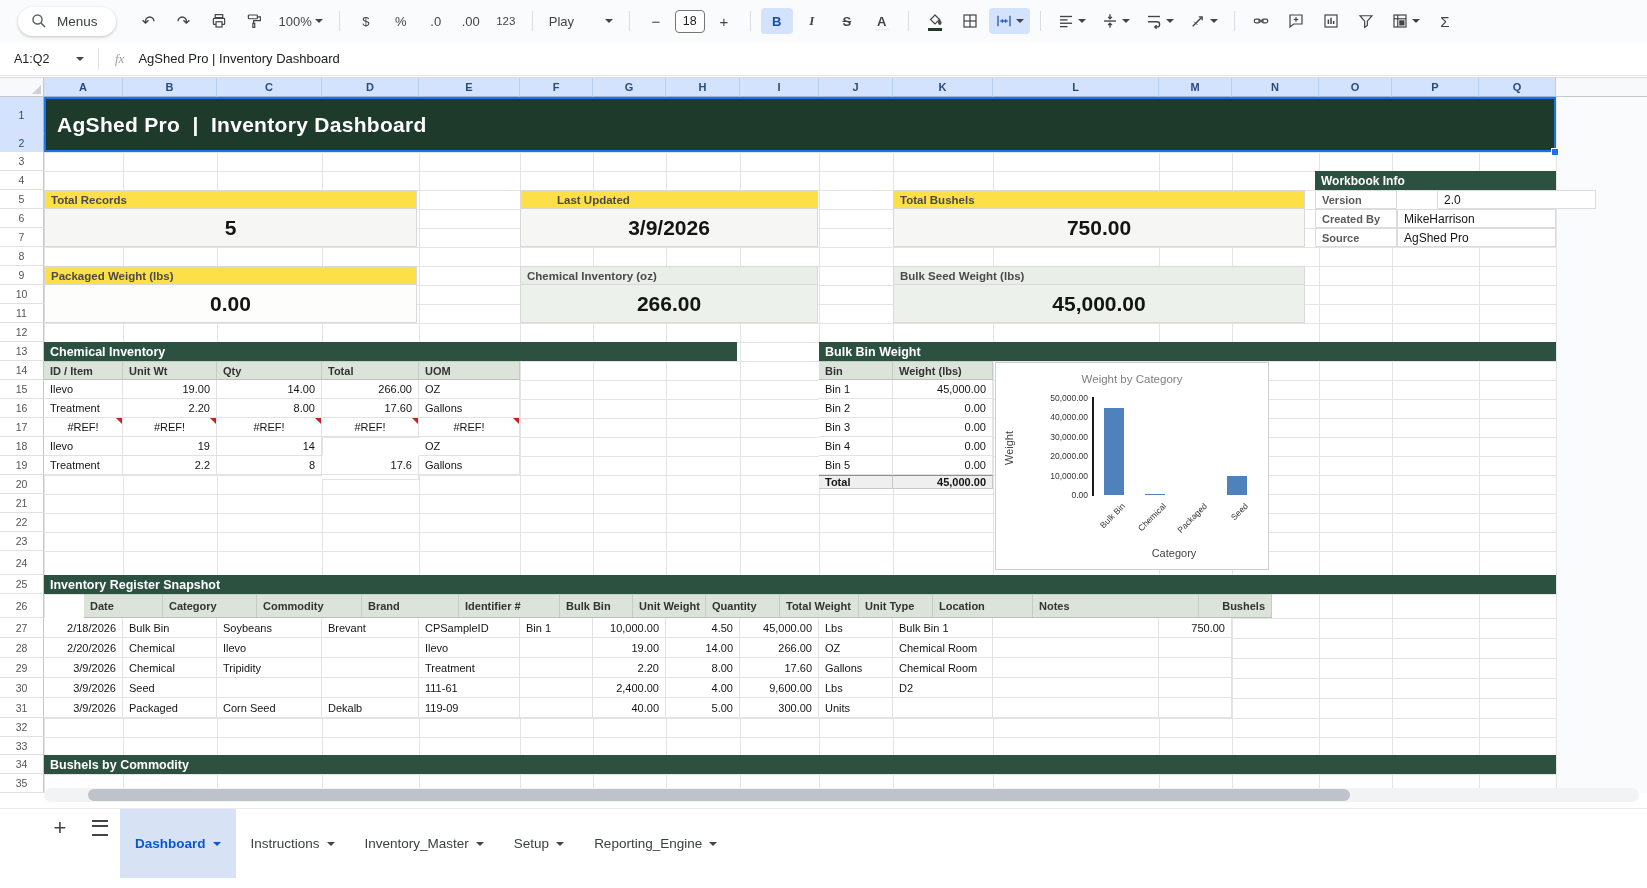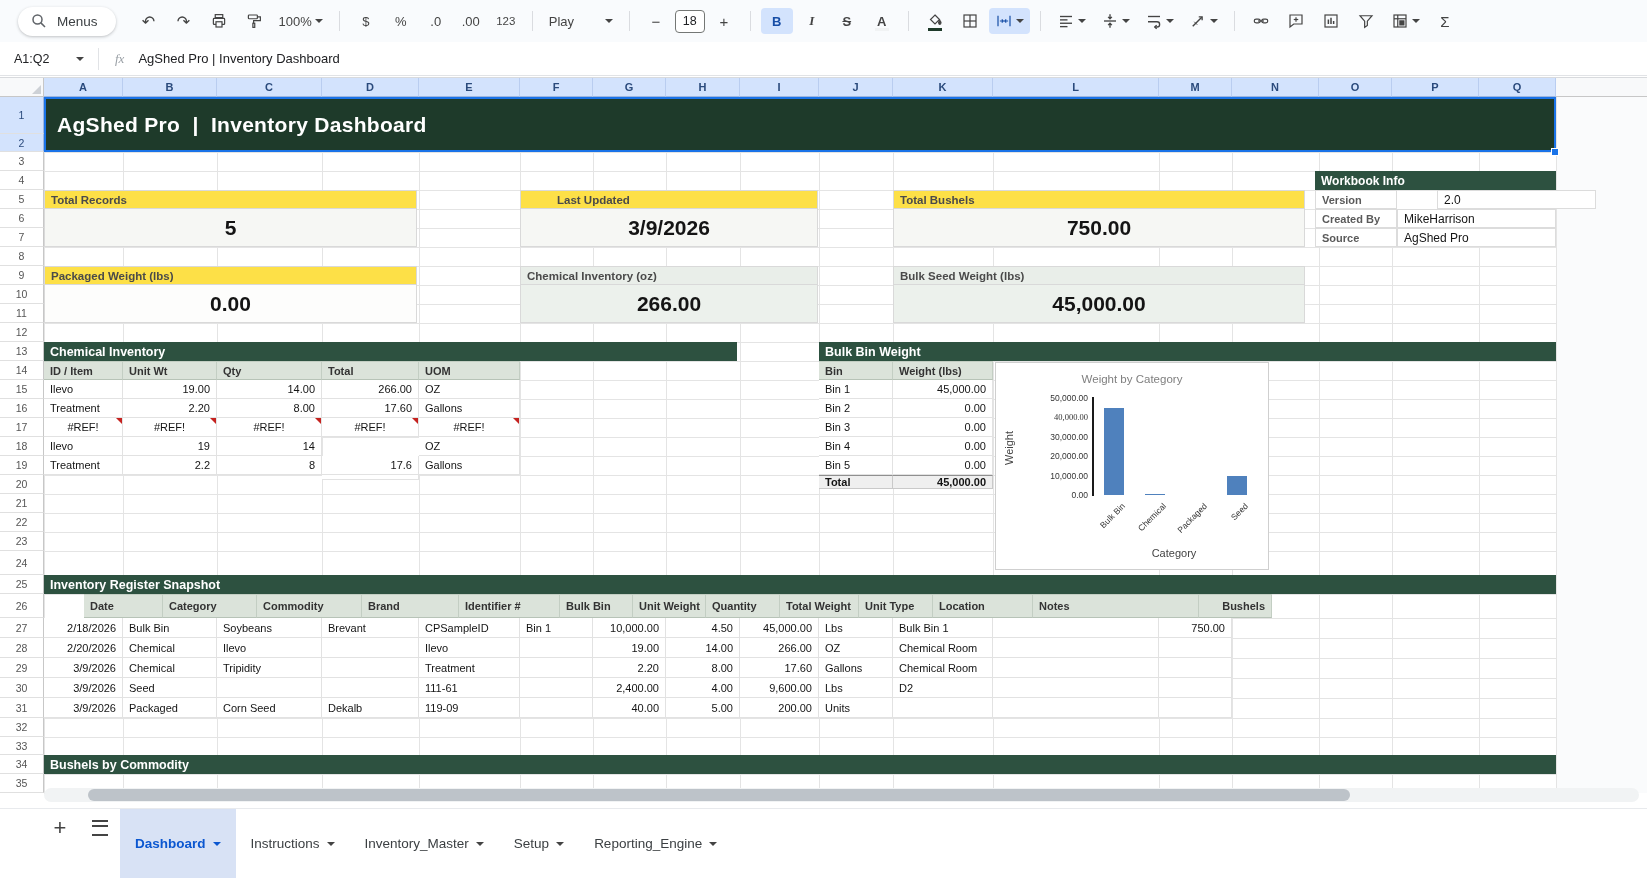--- a/index.html
+++ b/index.html
@@ -592,21 +592,21 @@
   <div style="width:74px;">Total</div>
   <div style="width:100px;justify-content:flex-end;">45,000.00</div>
 </div>
 
 <div class="chart" id="chart">
   <div class="chart-title">Weight by Category</div>
   <div class="yaxis"></div>
   <div class="chart-ylab">Weight</div>
   <div class="chart-xlab">Category</div>
 <div class="ytick" style="top: 30px;">50,000.00</div>
-    <div class="ytick" style="top: 49.4px; font-family: Liberation Serif, serif;">40,000.00</div>
+    <div class="ytick" style="top: 49.4px;">40,000.00</div>
     <div class="ytick" style="top: 68.8px;">30,000.00</div>
     <div class="ytick" style="top: 88.2px;">20,000.00</div>
     <div class="ytick" style="top: 107.6px;">10,000.00</div>
     <div class="ytick" style="top: 127px;">0.00</div>
     <div class="cbar" style="left: 108px; top: 45px; height: 87px; background: rgb(79, 129, 189);"></div>
     <div class="xcat" style="left: 62px; top: 138px;">Bulk Bin</div>
     <div class="cbar" style="left: 149px; top: 131px; height: 1px; background: rgb(79, 129, 189);"></div>
     <div class="xcat" style="left: 103px; top: 138px;">Chemical</div>
     <div class="xcat" style="left: 144px; top: 138px;">Packaged</div>
     <div class="cbar" style="left: 231px; top: 113px; height: 19px; background: rgb(79, 129, 189);"></div>
@@ -839,21 +839,21 @@
       <div class="" style="width: 73px; height: 20px;">
         <span></span>
       </div>
       <div class="al-r" style="width: 73px; height: 20px;">
         <span>40.00</span>
       </div>
       <div class="al-r" style="width: 74px; height: 20px;">
         <span>5.00</span>
       </div>
       <div class="al-r" style="width: 79px; height: 20px;">
-        <span>200.00</span>
+        <span>300.00</span>
       </div>
       <div class="" style="width: 74px; height: 20px;">
         <span>Units</span>
       </div>
       <div class="" style="width: 100px; height: 20px;">
         <span></span>
       </div>
       <div class="" style="width: 166px; height: 20px;">
         <span></span>
       </div>

